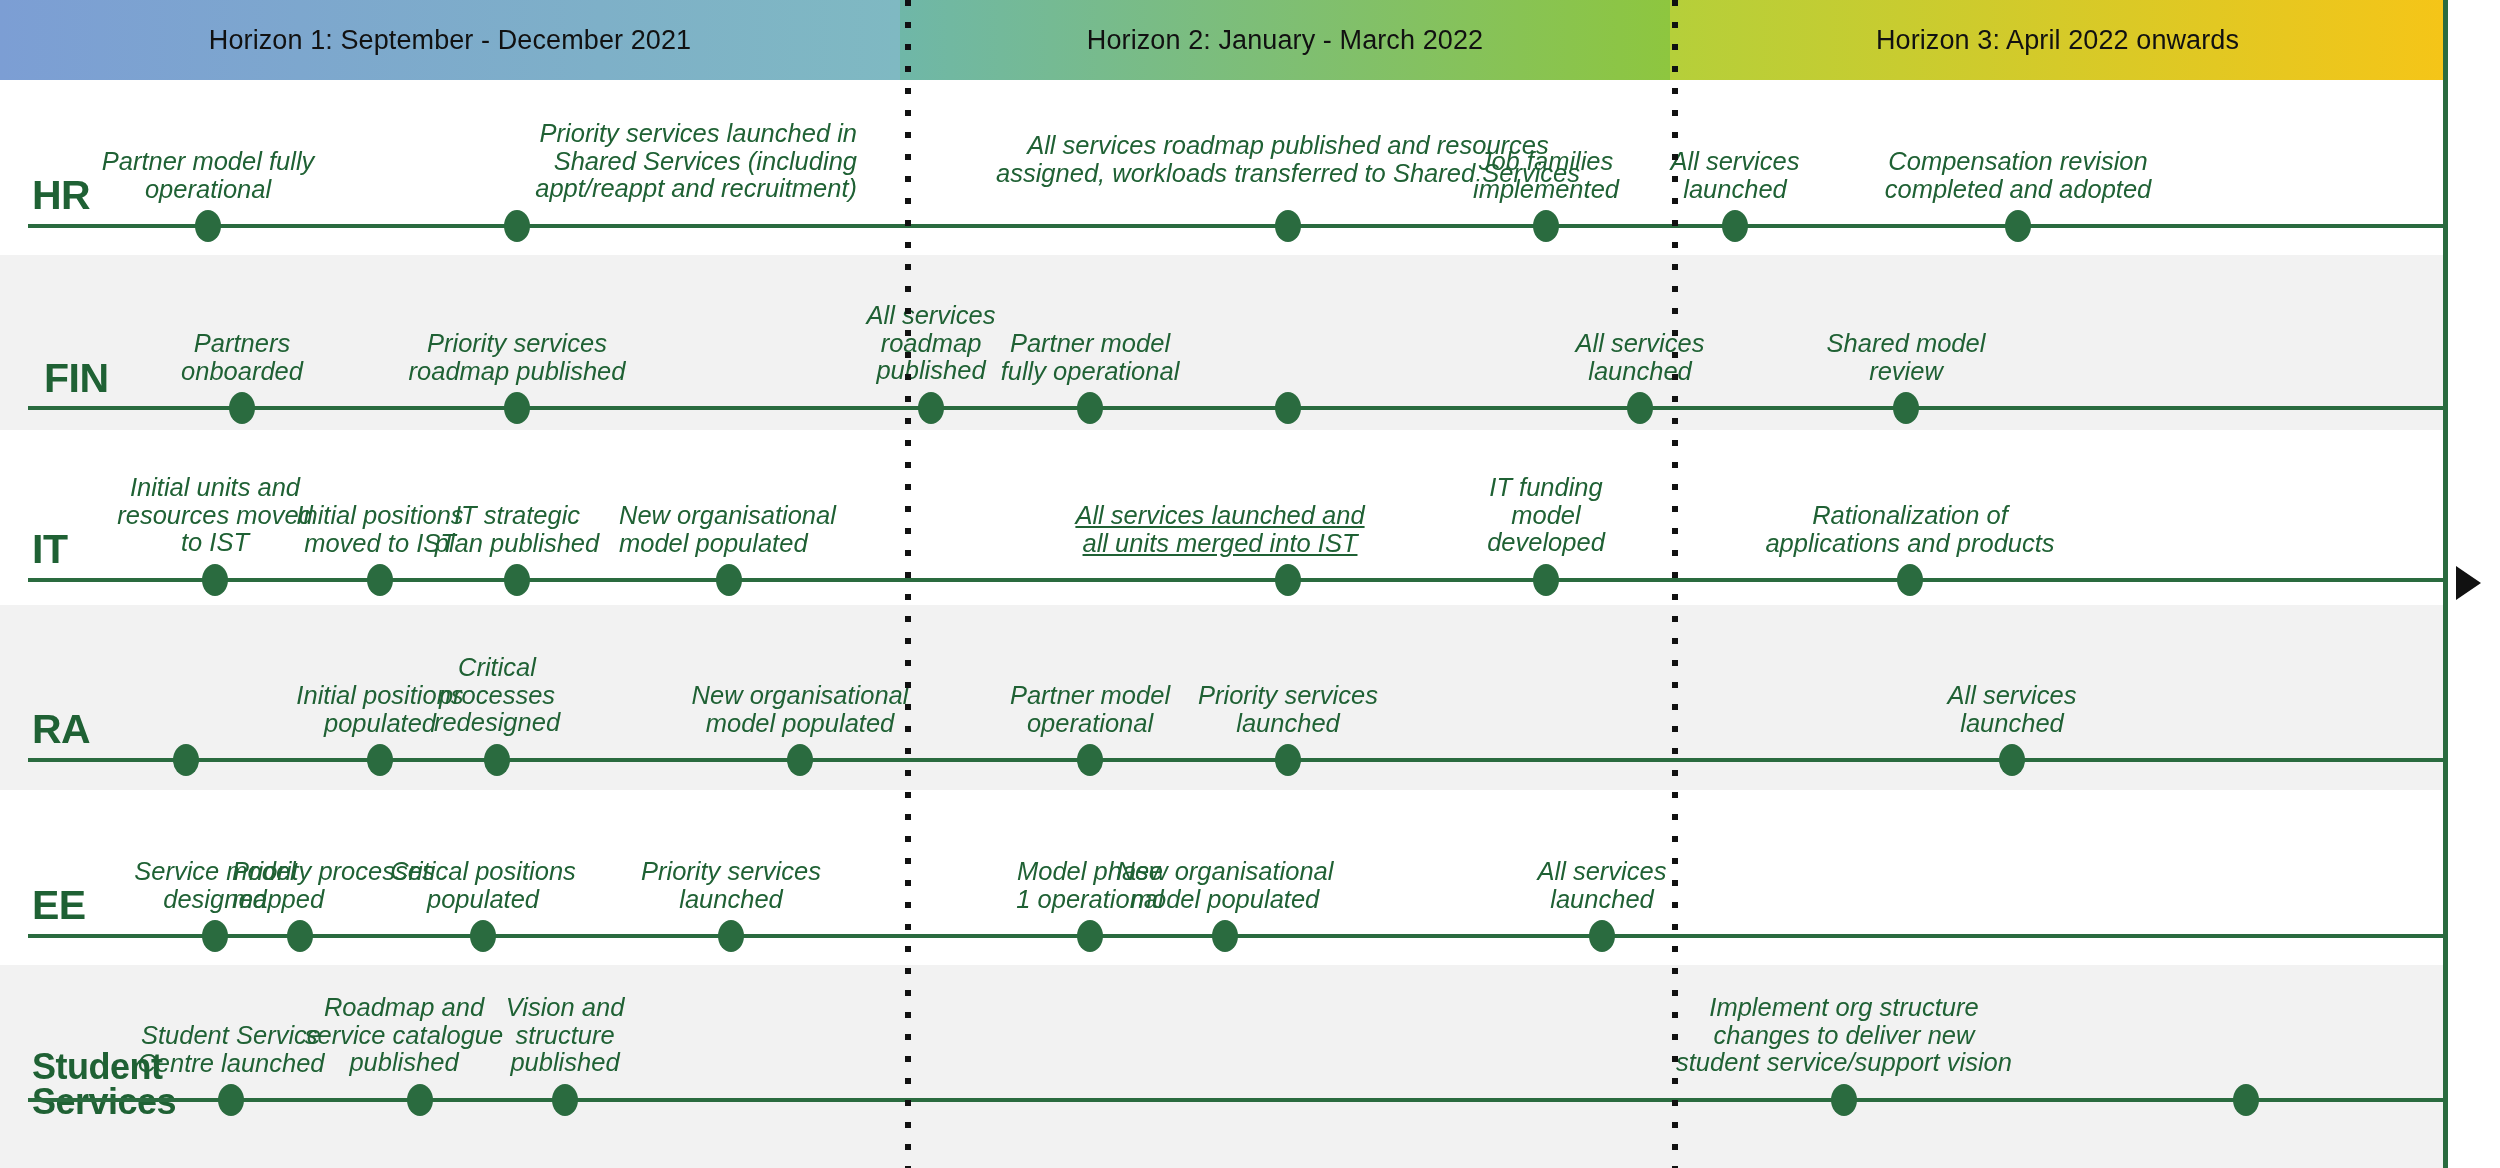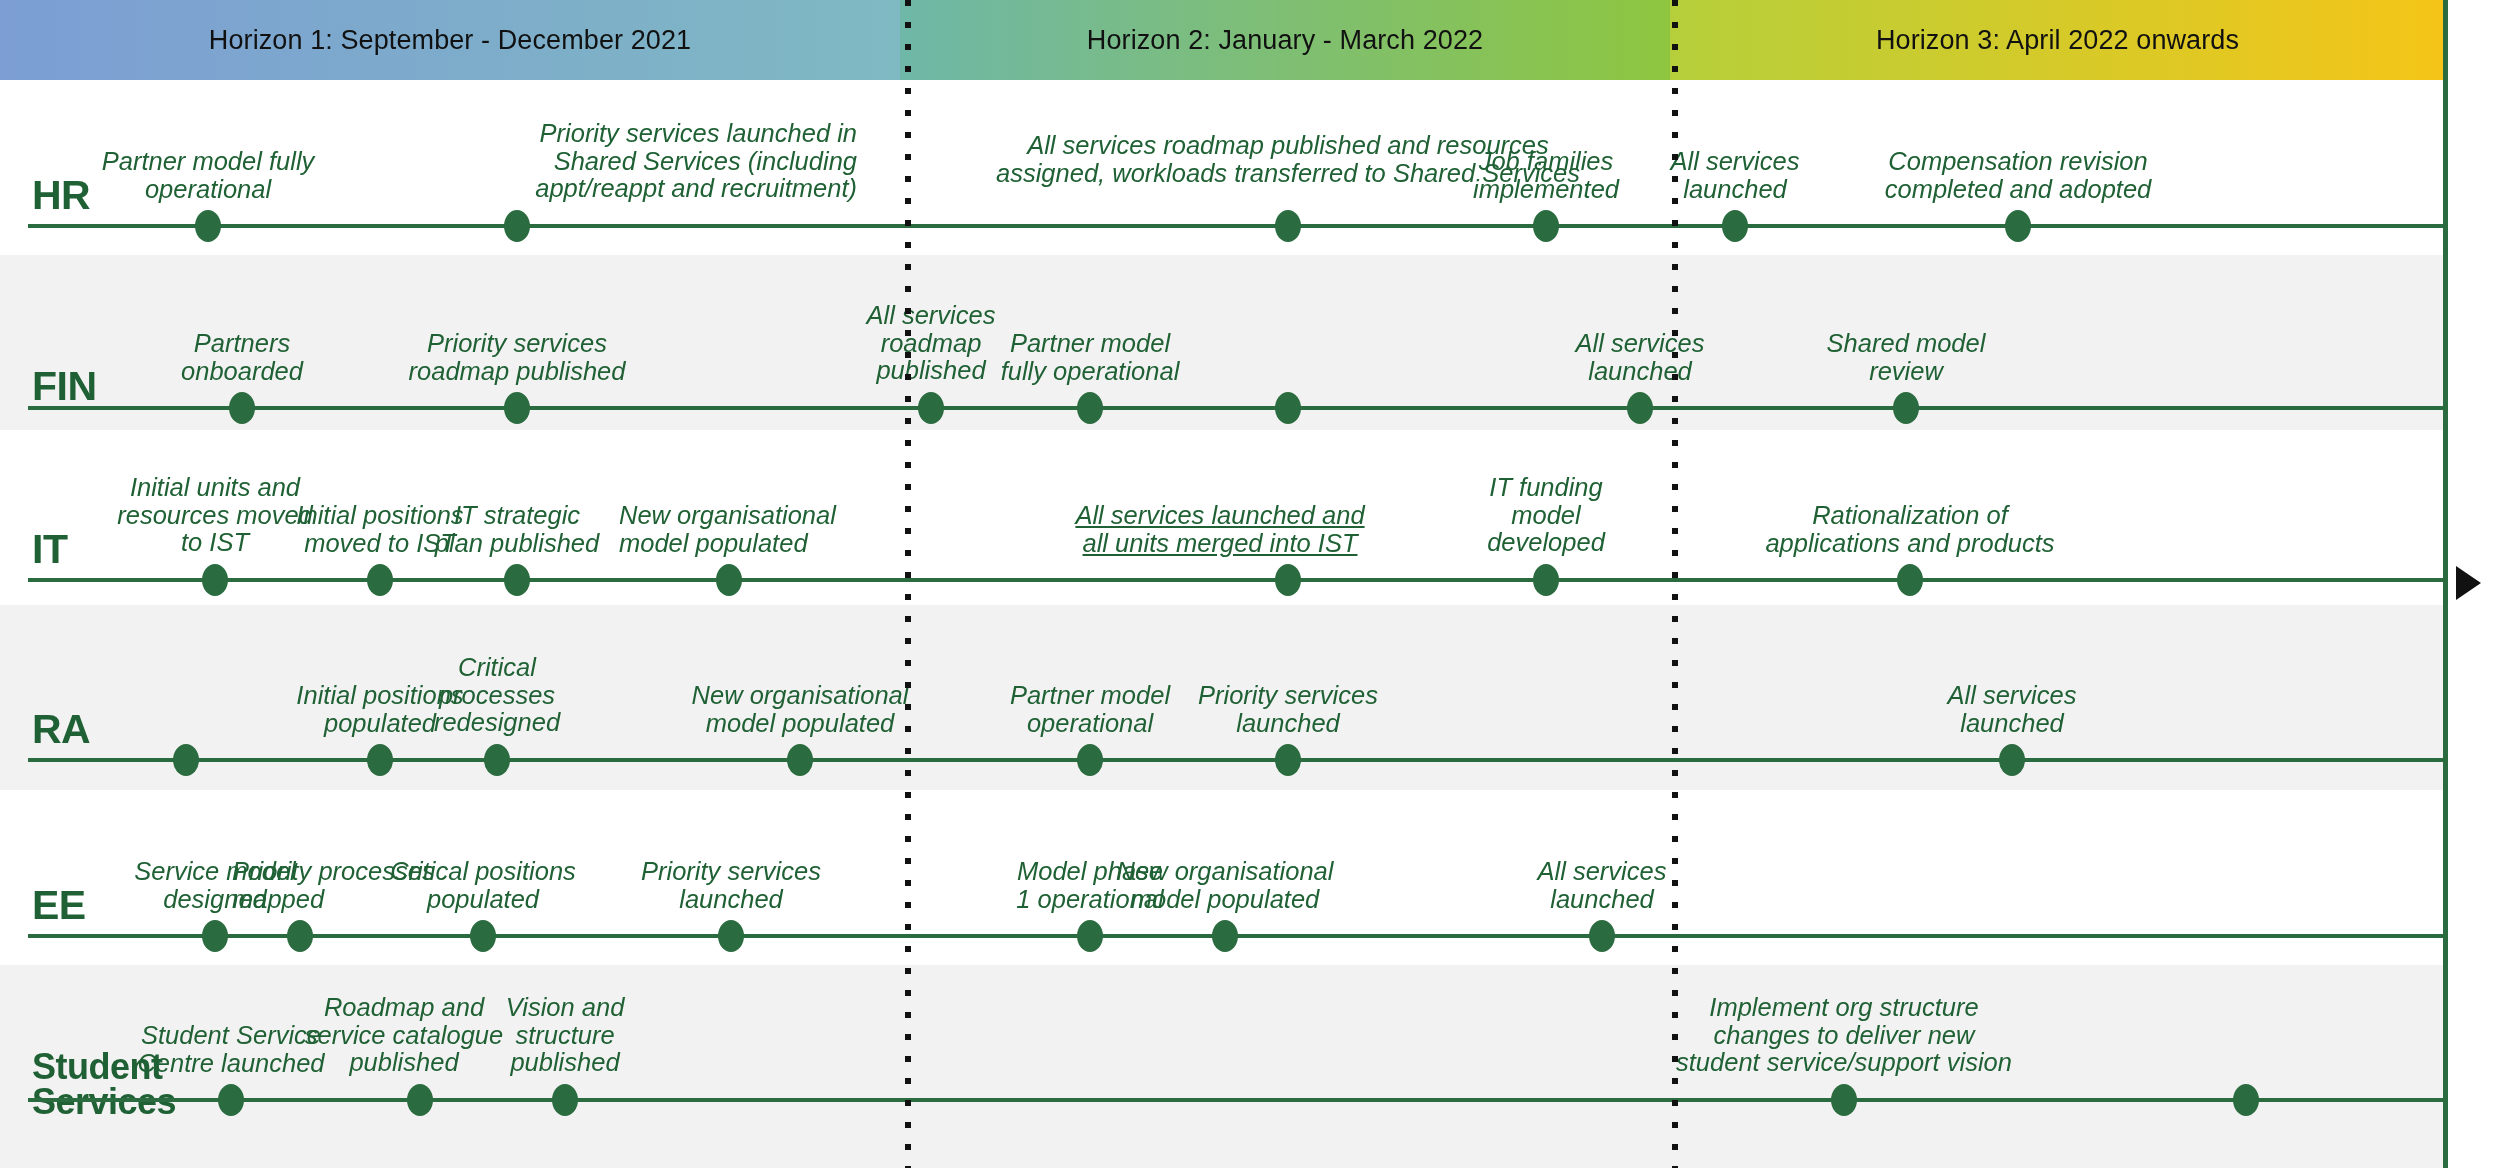--- a/index.html
+++ b/index.html
@@ -176,21 +176,21 @@
         <div class="ms-text" style="width: 230px; left: 1546px; top: 68px;">Job families
 implemented</div>
         <div class="dot" style="left: 1735px; top: 146px;"></div>
         <div class="ms-text" style="width: 200px; left: 1735px; top: 68px;">All services
 launched</div>
         <div class="dot" style="left: 2018px; top: 146px;"></div>
         <div class="ms-text" style="width: 400px; left: 2018px; top: 68px;">Compensation revision
 completed and adopted</div>
       </div>
       <div class="row alt" style="height: 175px;">
-        <div class="row-label" style="top: 112px;">FIN</div>
+        <div class="row-label" style="top: 104px; margin-left: 12px;">FIN</div>
         <div class="axis" style="top: 151px;"></div>
         <div class="dot" style="left: 242px; top: 153px;"></div>
         <div class="ms-text" style="width: 230px; left: 242px; top: 75px;">Partners
 onboarded</div>
         <div class="dot" style="left: 517px; top: 153px;"></div>
         <div class="ms-text" style="width: 300px; left: 517px; top: 75px;">Priority services
 roadmap published</div>
         <div class="dot" style="left: 931px; top: 153px;"></div>
         <div class="ms-text" style="width: 200px; left: 931px; top: 47px;">All services
 roadmap

